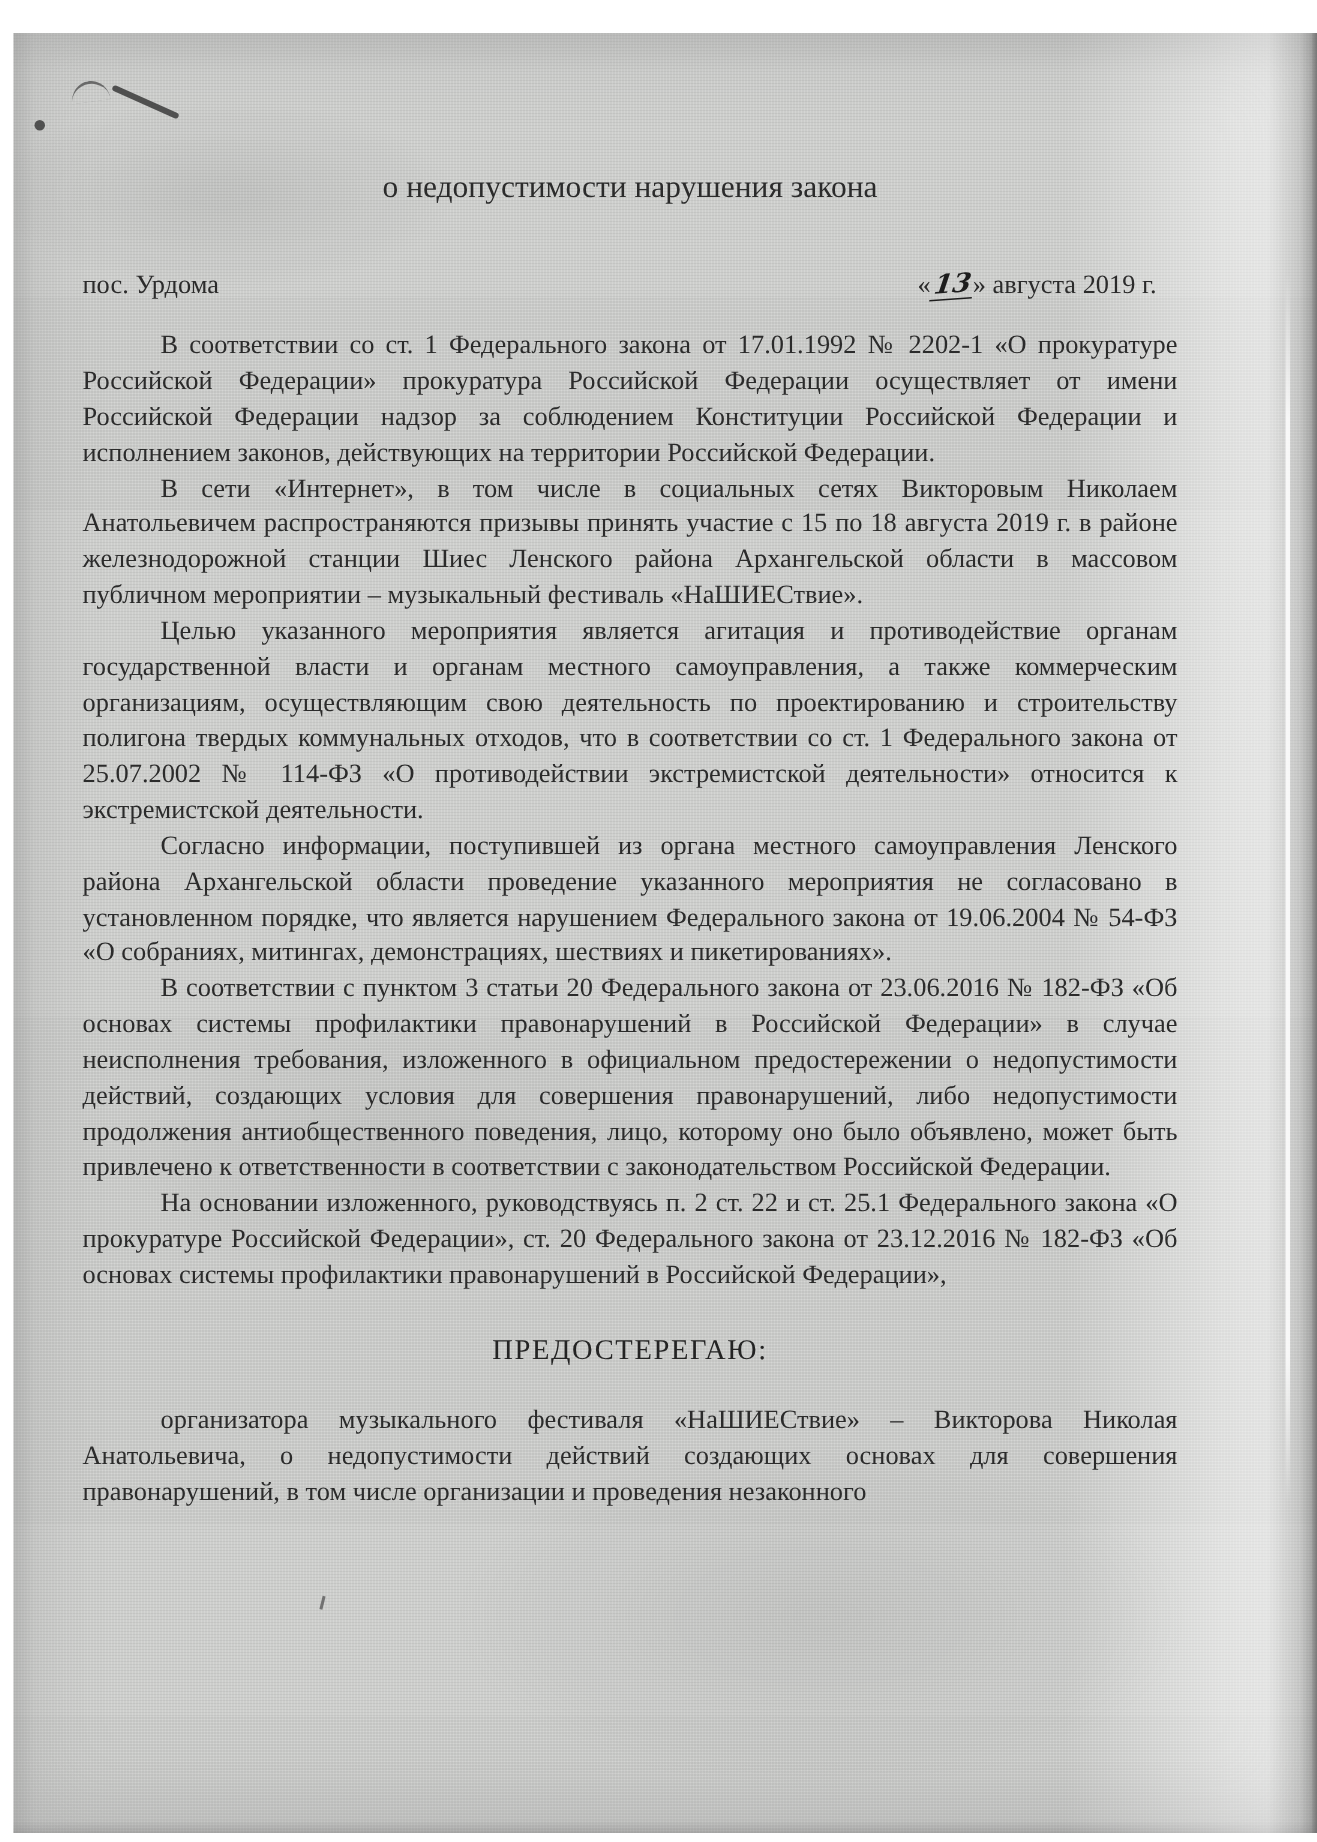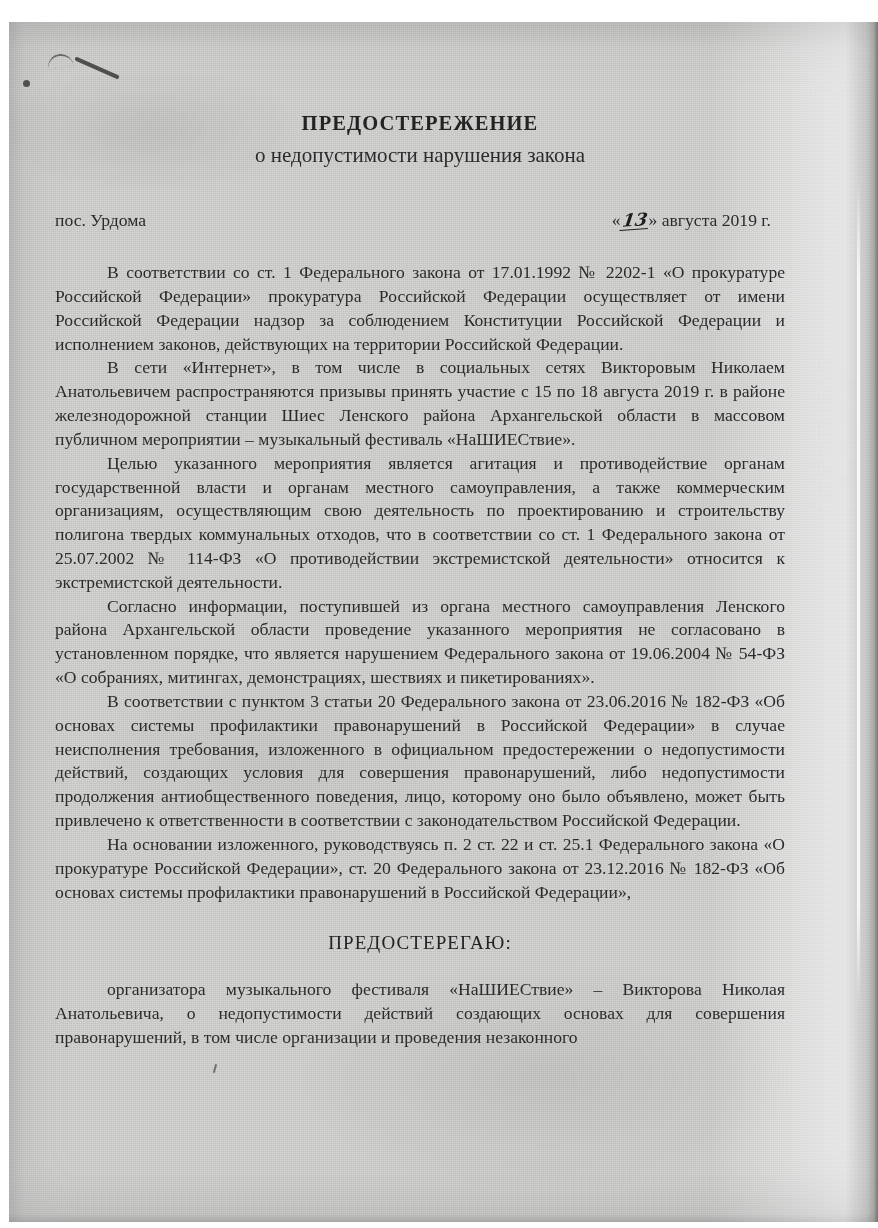--- a/index.html
+++ b/index.html
@@ -118,21 +118,21 @@
     line-height: 1;
     padding: 0 1px;
   }
 
   p.para {
     margin: 0;
     text-align: justify;
     text-indent: 52px;
     hyphens: none;
   }
-  p.para:first-of-type { margin-top: 28px; }
+  p.para:first-of-type { margin-top: 16px; }
 
   .verdict-heading {
     text-align: center;
     font-weight: normal;
     font-size: 19px;
     letter-spacing: 1.1px;
     margin: 26px 0 22px 0;
     color: #232323;
   }
 
@@ -209,21 +209,20 @@
   <div class="edge-curl"></div>
 
   <div class="mark-squiggle"></div>
   <div class="mark-stroke"></div>
   <div class="mark-dot"></div>
   <div class="mark-tick"></div>
 
   <div class="doc">
 
     <div class="title-block">
-      <div class="doc-title">ПРЕДОСТЕРЕЖЕНИЕ</div>
       <div class="doc-subtitle">о недопустимости нарушения закона</div>
     </div>
 
     <div class="place-date">
       <span class="place">пос. Урдома</span>
       <span class="date-line"><span>«</span><span class="hand-day">13</span><span>» августа 2019 г.</span></span>
     </div>
 
     <p class="para">В соответствии со ст. 1 Федерального закона от 17.01.1992 № 2202-1 «О прокуратуре Российской Федерации» прокуратура Российской Федерации осуществляет от имени Российской Федерации надзор за соблюдением Конституции Российской Федерации и исполнением законов, действующих на территории Российской Федерации.</p>
     <p class="para">В сети «Интернет», в том числе в социальных сетях Викторовым Николаем Анатольевичем распространяются призывы принять участие с 15 по 18 августа 2019 г. в районе железнодорожной станции Шиес Ленского района Архангельской области в массовом публичном мероприятии – музыкальный фестиваль «НаШИЕСтвие».</p>

